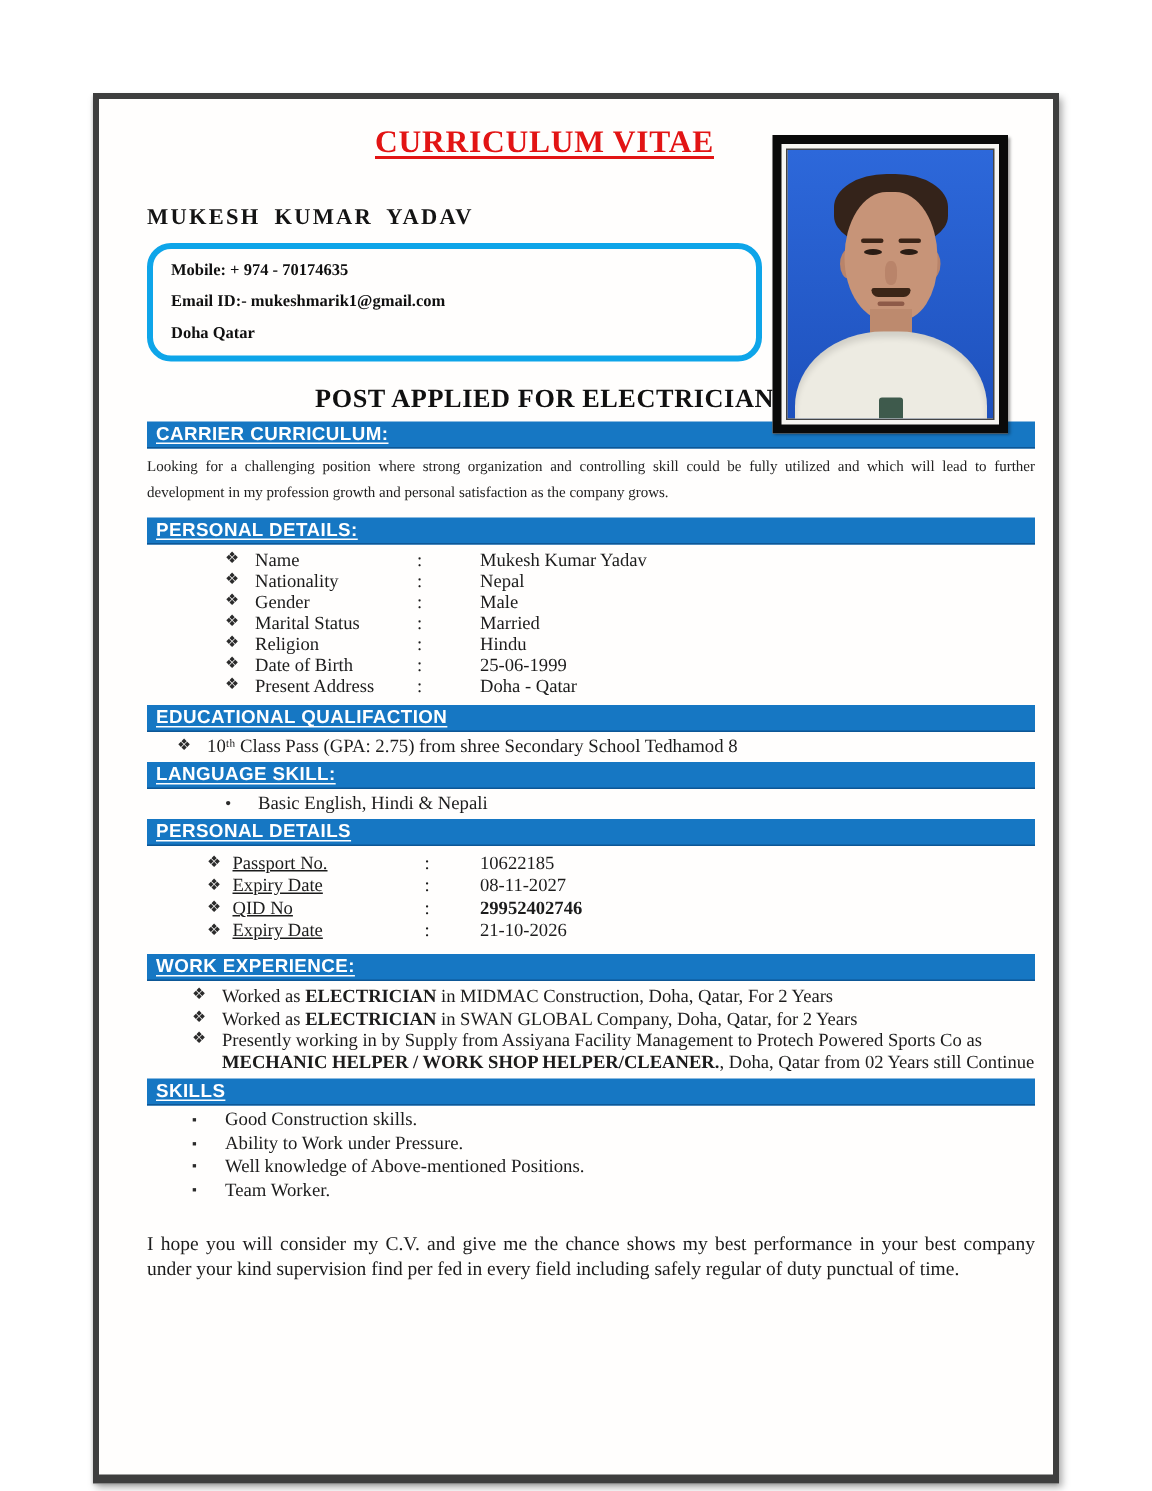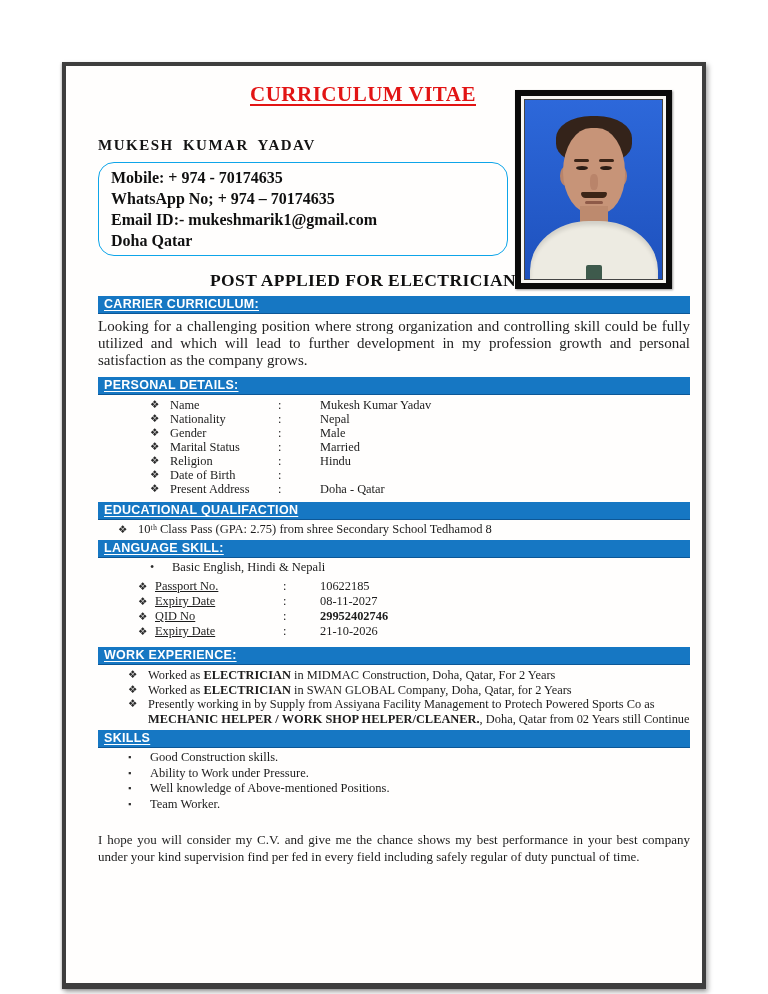--- a/index.html
+++ b/index.html
@@ -49,37 +49,37 @@
     width: 16px; height: 14px; background: #3e5a4c; border-radius: 2px 2px 0 0; }
 
   
   .narrow-center { width: 530px; text-align: center; }
   .cv-title {
     font-size: 21px; font-weight: 700; color: #e21414; letter-spacing: .5px;
     text-decoration: underline; text-decoration-thickness: 2px; text-underline-offset: 3px;
   }
   .cand-name { margin-top: 30px; font-size: 15px; font-weight: 700; letter-spacing: 1.5px; word-spacing: 4px; color: #141414; }
   .contact-box {
-    margin-top: 8px; width: 410px; border: 1px solid #0ea5e9; border-radius: 16px;
-    padding: 4px 12px; font-size: 16px; font-weight: 700; line-height: 21px; color: #101010;
+    margin-top: 8px; width: 410px; border: 4px solid #0ea5e9; border-radius: 16px;
+    padding: 4px 12px; font-size: 11px; font-weight: 700; line-height: 21px; color: #101010;
   }
   .post-title { margin-top: 14px; font-size: 17.5px; font-weight: 700; letter-spacing: .4px; color: #101010; }
 
   
   .bar {
     background: #1677c3; color: #ffffff;
     font-family: "Liberation Sans", sans-serif; font-size: 12.5px; font-weight: 700;
     letter-spacing: .3px; padding: 1px 6px 2px; border-bottom: 1px solid #0d5796;
     text-decoration: underline; text-underline-offset: 2px;
   }
   .bar.first { margin-top: 5px; }
   .bar.gap-before { margin-top: 6px; }
 
   
-  .para { font-size: 15px; line-height: 17px; text-align: justify; color: #222; }
+  .para { font-size: 10px; line-height: 17px; text-align: justify; color: #222; }
   .objective { margin: 4px 0 8px; }
 
   .kv-list { margin: 3px 0 6px; }
   .kv-row { display: flex; font-size: 12.4px; line-height: 14px; }
   .pd1 .kv-row { padding-left: 52px; line-height: 14px; }
   .pd2 { margin: 4px 0 8px; }
   .pd2 .kv-row { padding-left: 40px; line-height: 15px; }
   .blt { width: 20px; flex: 0 0 20px; font-size: 10.5px; color: #2b2b2b; }
   .pd2 .blt { width: 17px; flex-basis: 17px; }
   .kv-label { flex: 0 0 108px; }
@@ -131,21 +131,20 @@
   </div>
 
   <div class="narrow-center">
     <h1 class="cv-title">CURRICULUM VITAE</h1>
   </div>
 
   <div class="cand-name">MUKESH KUMAR YADAV</div>
 
   <div class="contact-box">
     <div>Mobile: + 974 - 70174635</div>
-    <div>WhatsApp No; + 974 – 70174635</div>
     <div>Email ID:- mukeshmarik1@gmail.com</div>
     <div>Doha Qatar</div>
   </div>
 
   <div class="narrow-center">
     <div class="post-title">POST APPLIED FOR ELECTRICIAN</div>
   </div>
 
   <div class="bar first">CARRIER CURRICULUM:</div>
   <p class="para objective">Looking for a challenging position where strong organization and controlling skill could be fully utilized and which will lead to further development in my profession growth and personal satisfaction as the company grows.</p>
@@ -179,20 +178,21 @@
       <div class="kv-row">
         <span class="blt">❖</span>
         <span class="kv-label">Religion</span>
         <span class="kv-colon">:</span>
         <span class="kv-value">Hindu</span>
       </div>
       <div class="kv-row">
         <span class="blt">❖</span>
         <span class="kv-label">Date of Birth</span>
         <span class="kv-colon">:</span>
+        <span class="kv-value">25-06-1999</span>
       </div>
       <div class="kv-row">
         <span class="blt">❖</span>
         <span class="kv-label">Present Address</span>
         <span class="kv-colon">:</span>
         <span class="kv-value">Doha - Qatar</span>
       </div>
     </div>
 
   <div class="bar">EDUCATIONAL QUALIFACTION</div>
@@ -204,20 +204,21 @@
     </div>
 
   <div class="bar">LANGUAGE SKILL:</div>
   <div class="bullet-list lang">
       <div class="b-row">
         <span class="blt">•</span>
         <span class="b-text">Basic English, Hindi &amp; Nepali</span>
       </div>
     </div>
 
+  <div class="bar">PERSONAL DETAILS</div>
   <div class="kv-list pd2">
       <div class="kv-row">
         <span class="blt">❖</span>
         <span class="kv-label">Passport No.</span>
         <span class="kv-colon">:</span>
         <span class="kv-value">10622185</span>
       </div>
       <div class="kv-row">
         <span class="blt">❖</span>
         <span class="kv-label">Expiry Date</span>

